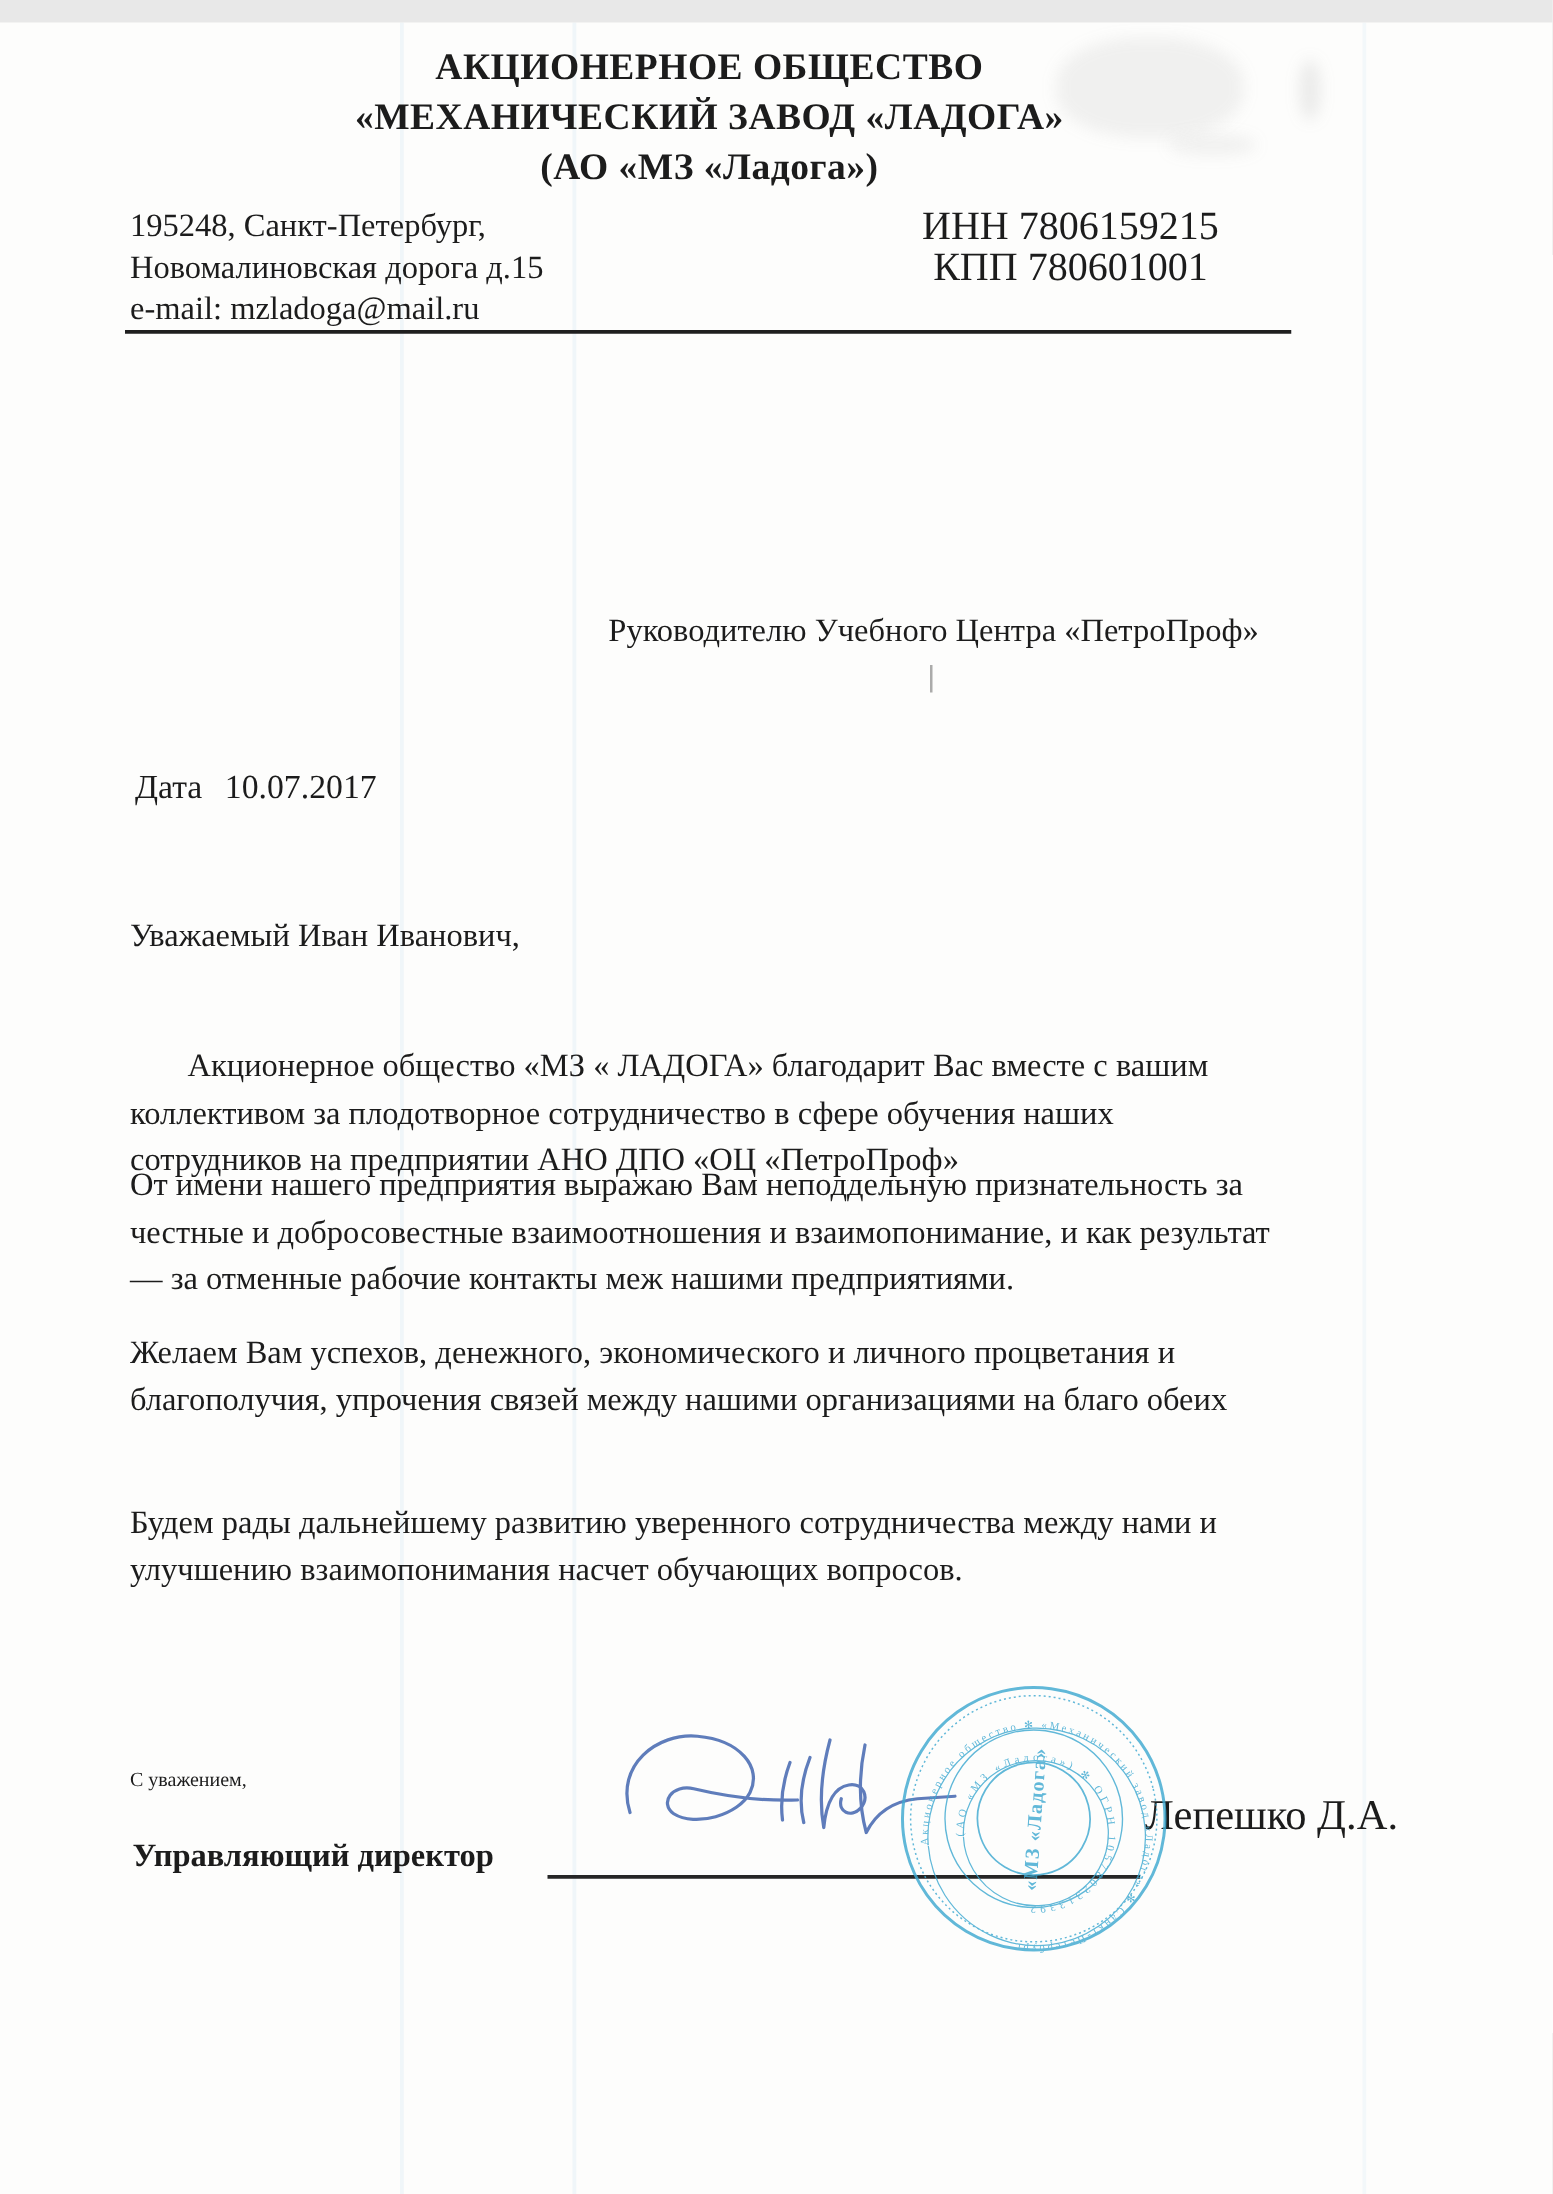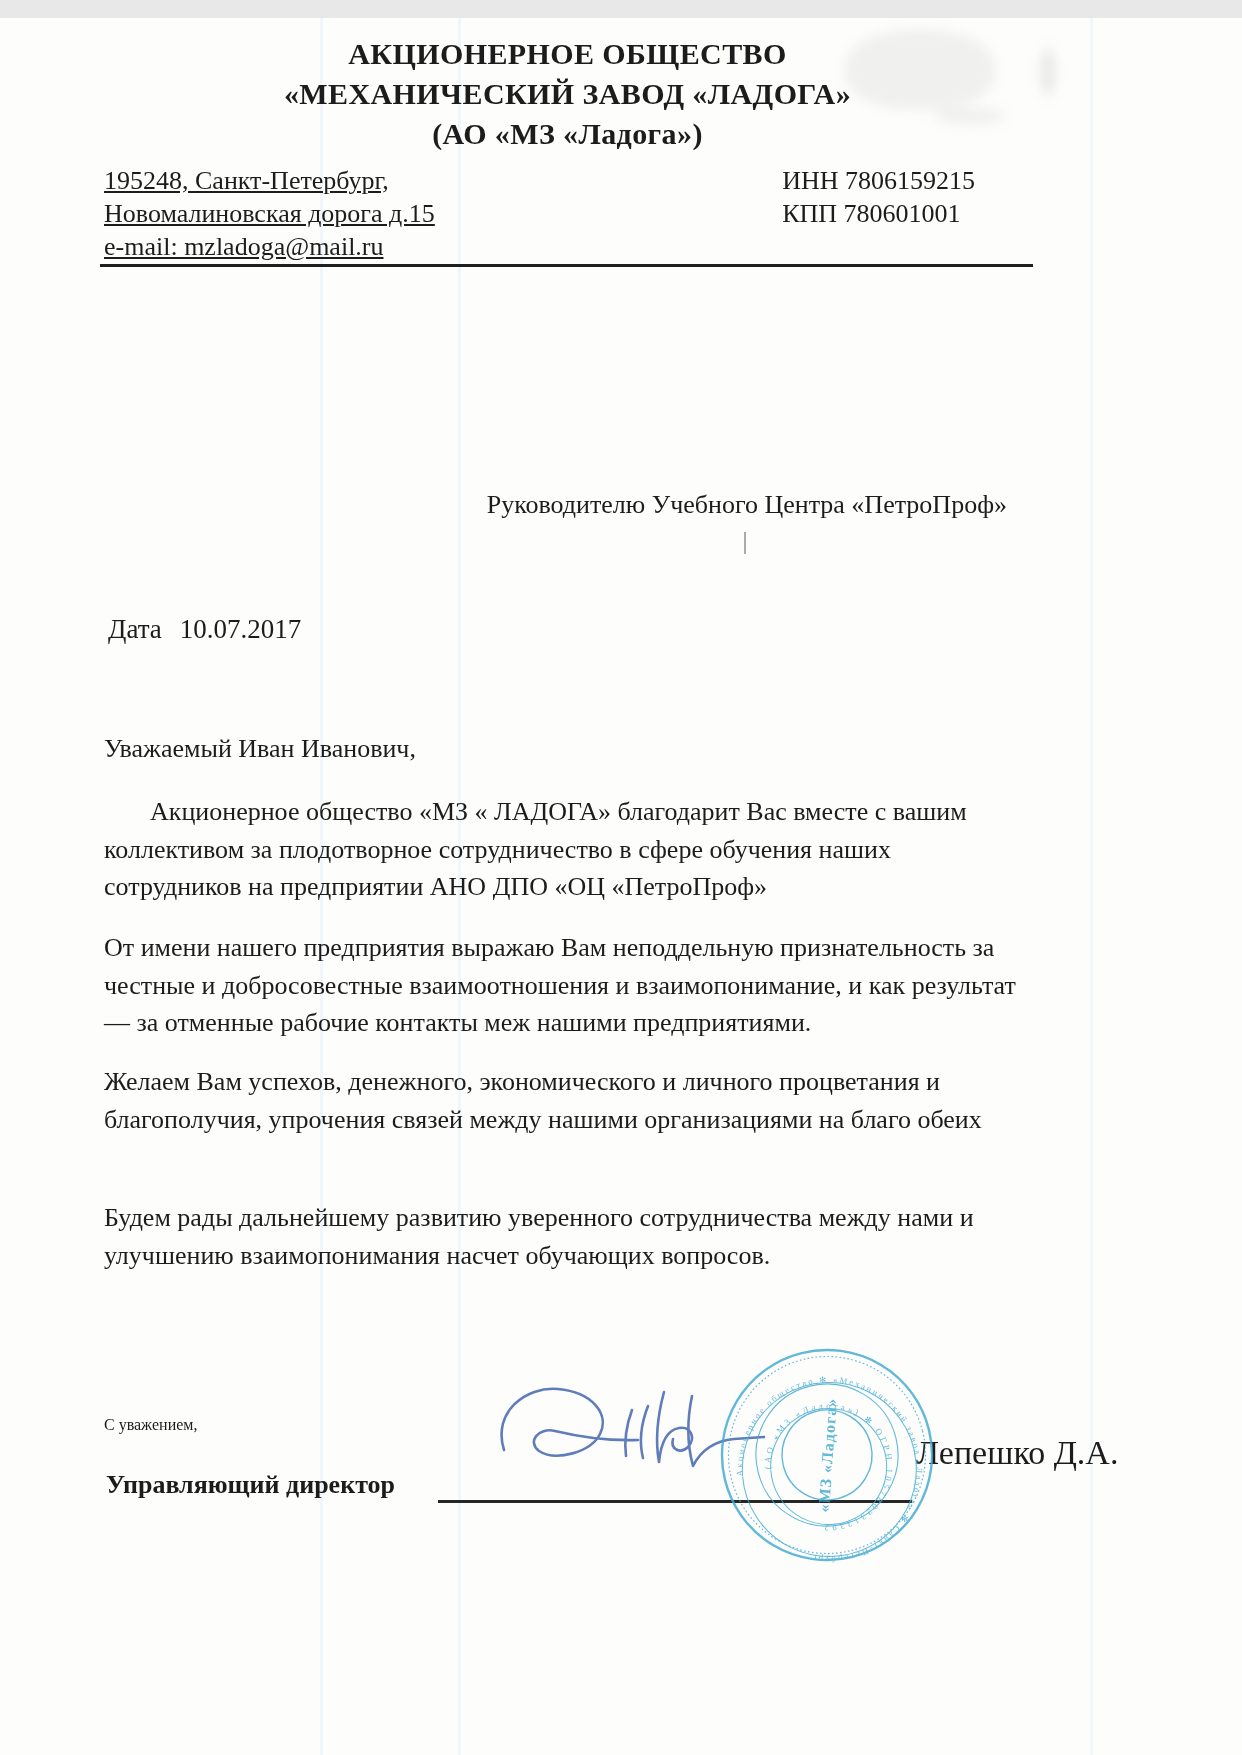--- a/index.html
+++ b/index.html
@@ -12,33 +12,33 @@
     font-family:"Liberation Serif","DejaVu Serif",serif;
     color:#1c1c1c;
   }
   
   .scanline{position:absolute;top:0;bottom:0;width:3px;background:rgba(160,205,235,0.14);}
   .smudge{position:absolute;background:rgba(130,130,130,0.10);filter:blur(6px);border-radius:45%;}
   .tick{position:absolute;background:rgba(70,70,70,0.45);}
 
   .letterhead{position:absolute;left:100px;top:16px;width:935px;text-align:center;
     font-weight:bold;font-size:30px;line-height:40px;letter-spacing:0.4px;}
-  .contact-left{position:absolute;left:104px;top:146px;font-size:26px;line-height:33px;text-decoration:underline;}
-  .contact-right{position:absolute;right:267px;top:146px;font-size:26px;line-height:33px;text-align:left;}
+  .contact-left{position:absolute;left:104px;top:146px;font-size:26px;line-height:33px;}
+  .contact-right{position:absolute;right:267px;top:146px;font-size:32px;line-height:33px;text-align:center;}
   .rule{position:absolute;left:100px;top:246px;width:933px;height:3px;background:#1f1f1f;}
 
   .recipient{position:absolute;right:235px;top:472px;font-size:26px;white-space:nowrap;font-family:Liberation Serif, serif;}
   .date-line{position:absolute;left:108px;top:596px;font-size:27px;white-space:nowrap;}
   .date-line .val{margin-left:18px;}
   .salutation{position:absolute;left:104px;top:716px;font-size:26px;white-space:nowrap;}
 
   .para{position:absolute;left:104px;font-size:26px;line-height:37.5px;}
   .para .line{white-space:nowrap;}
   .indent{padding-left:46px;}
-  .p1{top:775px;} .p2{top:911px;} .p3{top:1045px;} .p4{top:1181px;}
+  .p1{top:816px;} .p2{top:911px;} .p3{top:1045px;} .p4{top:1181px;}
 
   .regards{position:absolute;left:104px;top:1398px;font-size:16px;}
   .position-title{position:absolute;left:106px;top:1452px;font-size:26px;white-space:nowrap;font-weight:bold;}
   .sig-rule{position:absolute;left:438px;top:1482px;width:474px;height:3px;background:#262626;}
   .director-name{position:absolute;left:916px;top:1416px;font-size:34px;white-space:nowrap;}
 
   .signature-svg{position:absolute;left:492px;top:1360px;width:320px;height:104px;}
   .stamp-svg{position:absolute;left:714px;top:1324px;width:226px;height:226px;opacity:0.82;}
 </style>
 </head>

